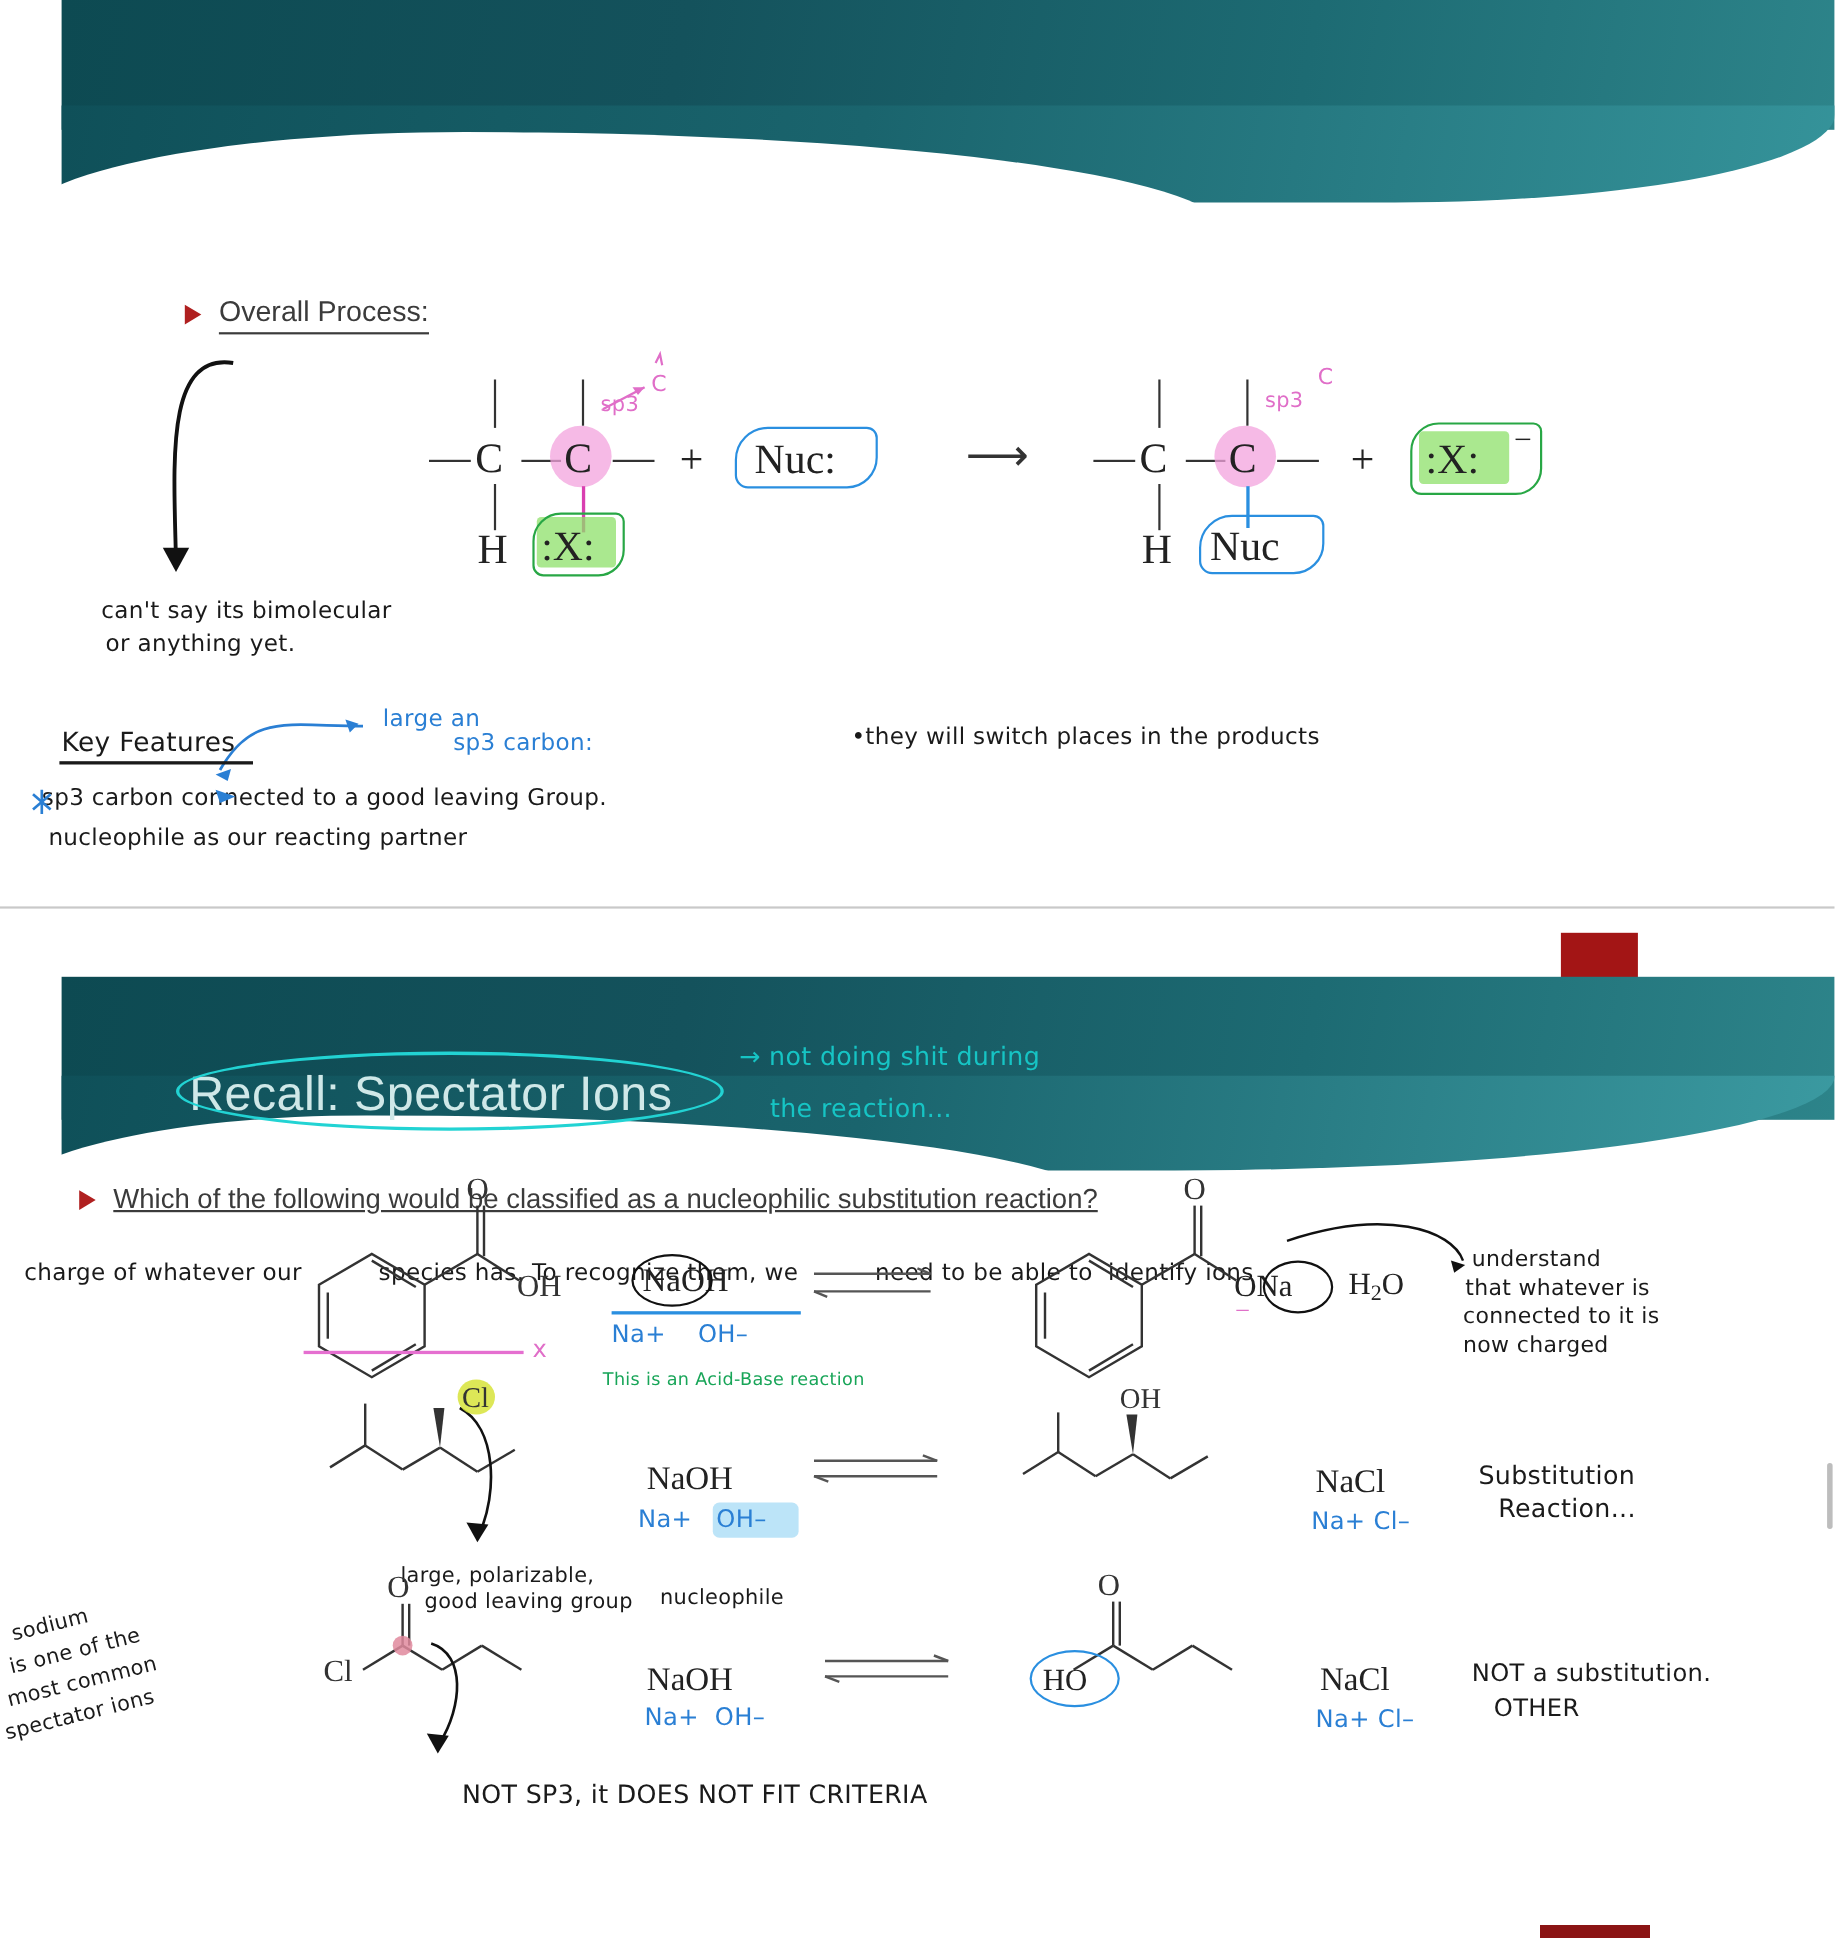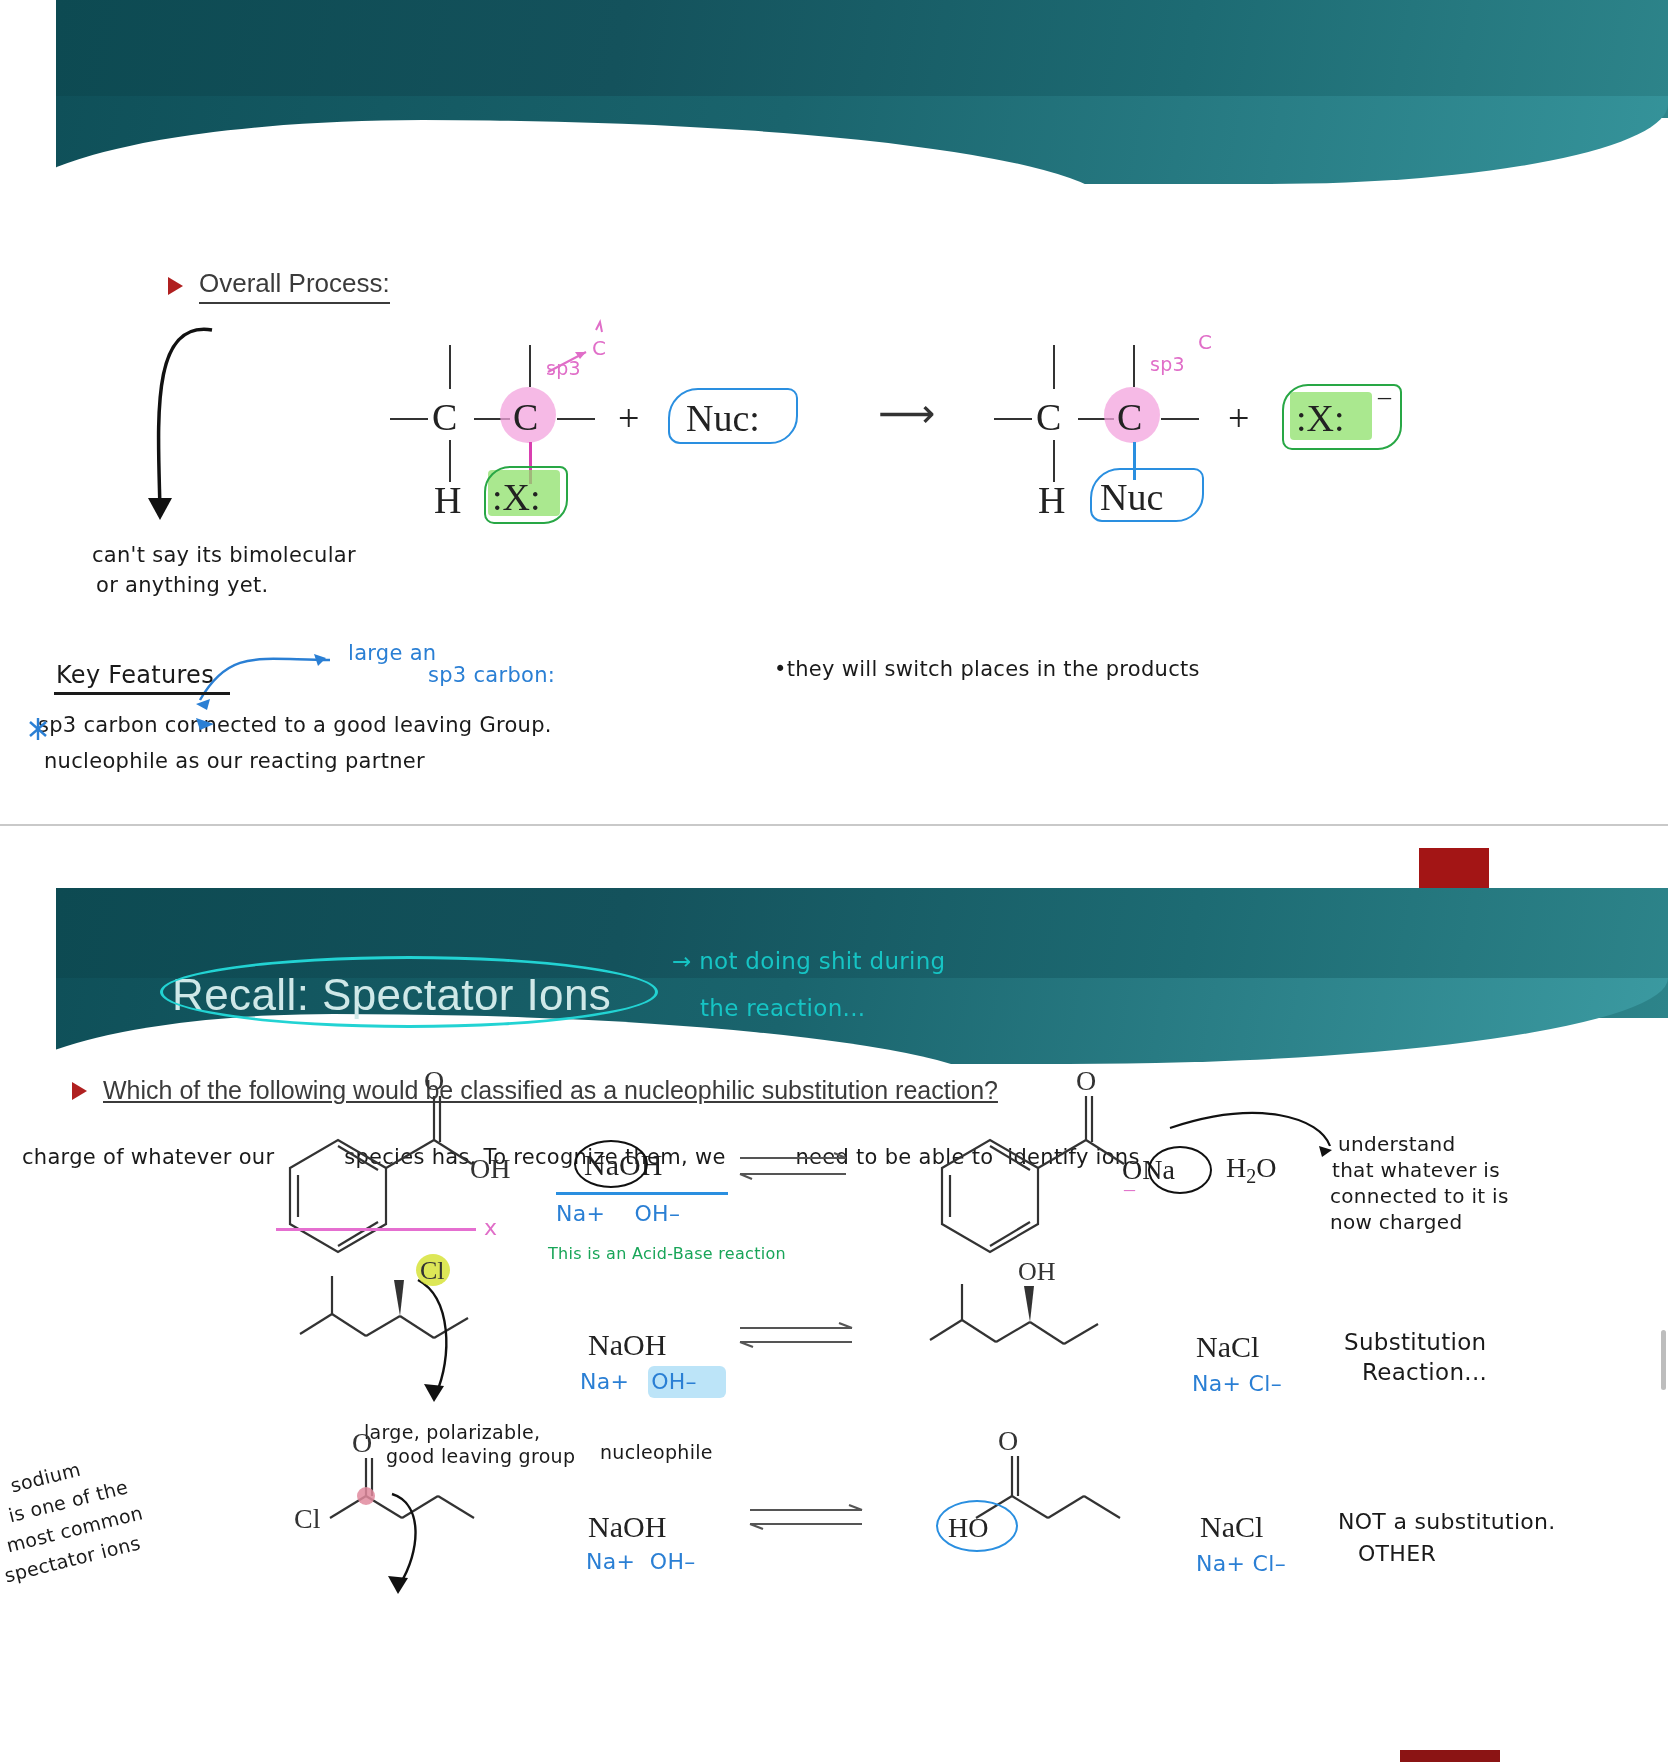--- a/index.html
+++ b/index.html
@@ -285,21 +285,21 @@
     <div class="chem" style="left:1378px; top:382px; font-size:26px;">–</div>
     <div class="box-green" style="left:1282px; top:384px; width:116px; height:62px;"></div>
 
     <div class="hw" style="left:92px; top:542px;">can't say its bimolecular</div>
     <div class="hw" style="left:96px; top:572px;">or anything yet.</div>
 
     <div class="hw" style="left:56px; top:660px; font-size:24px;">Key Features</div>
     <div class="line-blue" style="left:54px; top:692px; width:176px; background:#1a1a1a;"></div>
 
     <div class="hw hw-blue" style="left:348px; top:640px;">large an</div>
-    <div class="hw hw-blue" style="left:428px; top:662px;">sp3 carbon:</div>
+    <div class="hw hw-blue" style="left:412px; top:662px;">sp3 carbon:</div>
 
     <div class="hw" style="left:38px; top:712px;">sp3 carbon connected to a good leaving Group.</div>
     <div class="hw" style="left:44px; top:748px;">nucleophile as our reacting partner</div>
 
     <div class="hw" style="left:774px; top:656px;">•they will switch places in the products</div>
 
     <svg class="overlay" width="1668" height="828">
 
       <g stroke="#2a7fd4" stroke-width="2.4">
         <line x1="30" y1="722" x2="46" y2="736"></line>
@@ -488,18 +488,19 @@
 
     <div class="chem" style="left:948px; top:684px; font-size:28px;">HO</div>
     <div class="ellipse-blue" style="left:936px; top:672px; width:78px; height:48px;"></div>
 
     <div class="chem" style="left:1200px; top:682px; font-size:30px;">NaCl</div>
     <div class="hw hw-blue" style="left:1196px; top:722px; font-size:22px;">Na+ Cl–</div>
 
     <div class="hw" style="left:1338px; top:680px; font-size:22px;">NOT a substitution.</div>
     <div class="hw" style="left:1358px; top:712px; font-size:22px;">OTHER</div>
 
+    <div class="hw" style="left:420px; top:790px; font-size:23px;">NOT SP3, it DOES NOT FIT CRITERIA</div>
 
     <div class="bottom-strip"></div>
   </div>
 
   <div class="scrollbar" style="top:1330px; height:60px;"></div>
 </div>
 
 </body></html>

